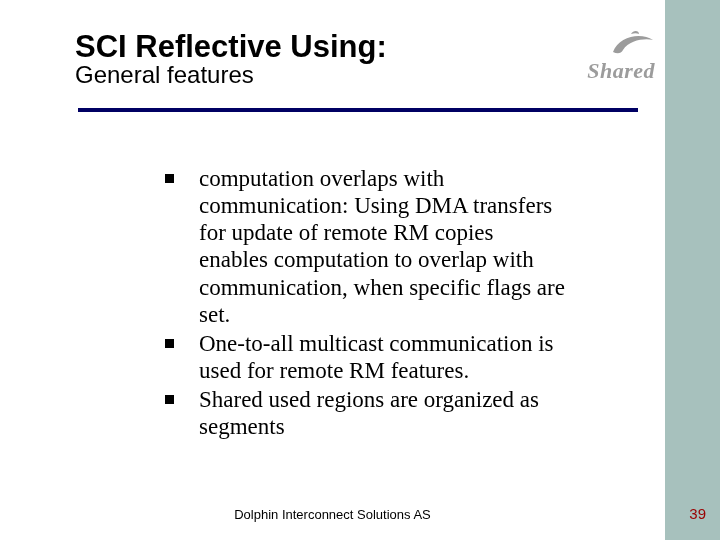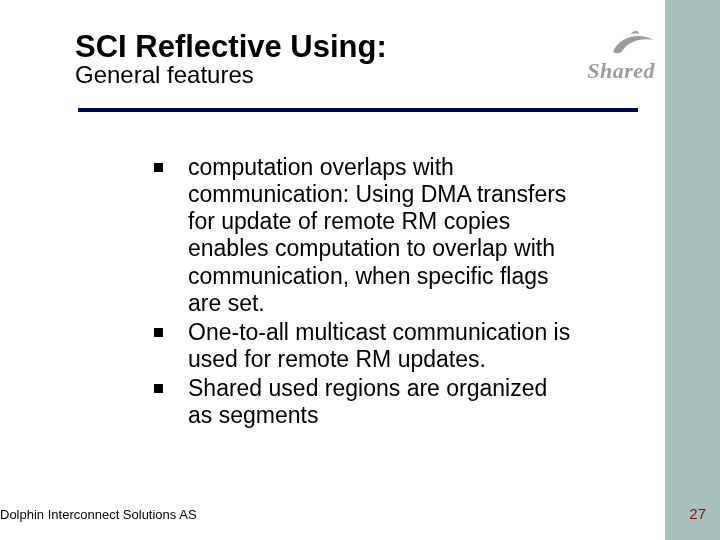--- a/index.html
+++ b/index.html
@@ -72,22 +72,23 @@
     margin-top: -4px;
   }
   .content {
     position: absolute;
     left: 150px;
     top: 150px;
     width: 430px;
   }
   ul.bullets {
     list-style: none;
-    margin: 4px;
+    margin: 15px;
     padding: 0;
+    font-family: Liberation Serif, serif;
   }
   ul.bullets > li {
     position: relative;
     padding-left: 34px;
     font-size: 23px;
     line-height: 1.18;
     margin-bottom: 2px;
   }
   ul.bullets > li::before {
     content: "";
@@ -96,21 +97,21 @@
     top: 9px;
     width: 9px;
     height: 9px;
     background: #000000;
   }
   .footer {
     position: absolute;
     left: 0;
     bottom: 18px;
     width: 665px;
-    text-align: left;
+    text-align: center;
     font-size: 13px;
     color: #000000;
   }
   .page-number {
     position: absolute;
     right: 14px;
     bottom: 18px;
     font-size: 15px;
     color: #9a0000;
   }
@@ -133,21 +134,21 @@
   <div class="header">
     <div class="title">SCI Reflective Using:</div>
     <div class="subtitle">General features</div>
   </div>
 
   <div class="rule"></div>
 
   <div class="content">
     <ul class="bullets">
       <li>computation overlaps with communication: Using DMA transfers for update of remote RM copies enables computation to overlap with communication, when specific flags are set.</li>
-      <li>One-to-all multicast communication is used for remote RM updates.</li>
+      <li>One-to-all multicast communication is used for remote RM features.</li>
       <li>Shared used regions are organized as segments</li>
     </ul>
   </div>
 
   <div class="footer">Dolphin Interconnect Solutions AS</div>
-  <div class="page-number">27</div>
+  <div class="page-number">39</div>
 
 </div>
 
 </body></html>

